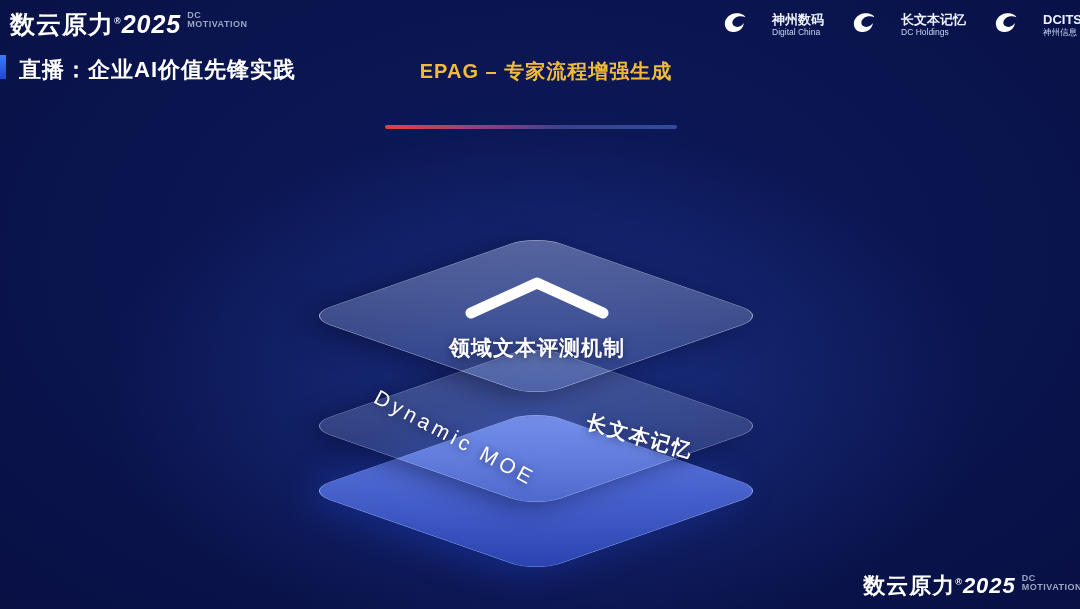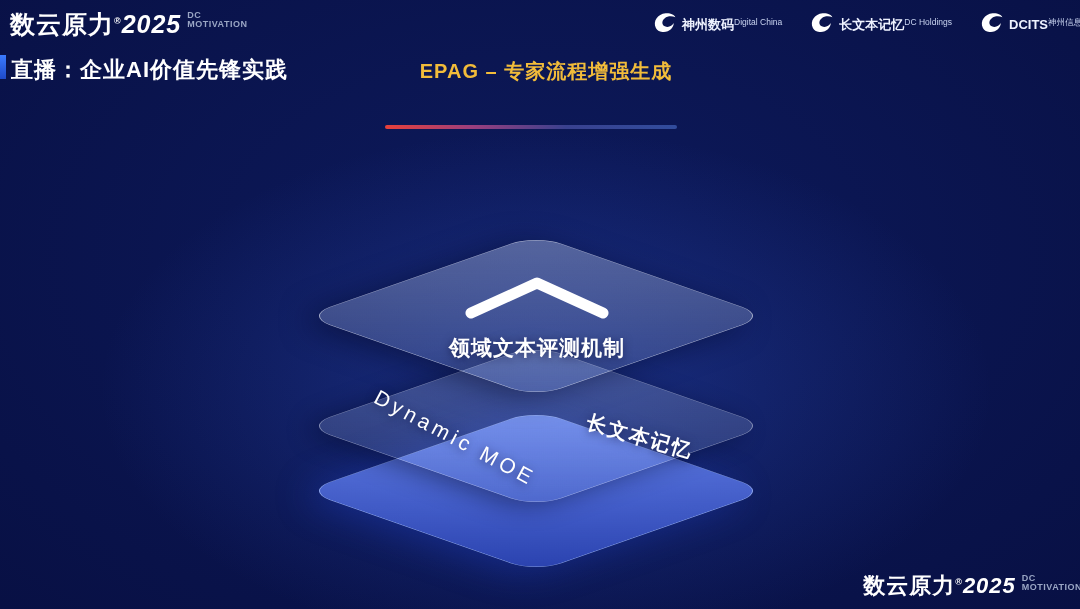--- a/index.html
+++ b/index.html
@@ -21,29 +21,29 @@
   .brand-logo.br { right: 10px; bottom: 8px; }
   .brand-main { font-weight: bold; letter-spacing: 1px; white-space: nowrap; }
   .tl .brand-main { font-size: 25px; }
   .br .brand-main { font-size: 22px; }
   .brand-main sup { font-size: 9px; vertical-align: super; }
   .brand-year { font-style: italic; }
   .brand-sub { display: flex; flex-direction: column; line-height: 1.05; margin-top: 3px; }
   .brand-sub span { font-size: 9px; color: #9aa6c4; letter-spacing: 0.5px; font-weight: bold; }
 
   
-  .live-banner { position: absolute; left: 0; top: 55px; display: flex; align-items: flex-start; }
+  .live-banner { position: absolute; left: 0; top: 55px; display: flex; align-items: flex-start; gap: 8px; }
   .live-bar { width: 6px; height: 24px; background: linear-gradient(180deg,#3b7bff,#1e49c8); margin-right: 5px; }
   .live-text { font-size: 22px; font-weight: bold; letter-spacing: 1px; }
 
   
   .partners { position: absolute; right: 10px; top: 10px; display: flex; gap: 26px; align-items: center; }
   .partner { display: flex; align-items: center; gap: 5px; }
   .partner svg { width: 26px; height: 26px; }
-  .partner-text { display: flex; flex-direction: row; line-height: 1.15; }
+  .partner-text { display: flex; flex-direction: column; line-height: 1.15; margin-left: 20px; }
   .partner-name { font-size: 13px; font-weight: bold; color: #eef2ff; }
   .partner-sub { font-size: 8.5px; color: #c9d4f0; }
 
   
   .slide-title {
     position: absolute; left: 50%; top: 58px; transform: translateX(-50%);
     font-size: 20px; font-weight: bold; letter-spacing: 1px;
     color: #f2bc3a; white-space: nowrap;
   }
   .divider {

